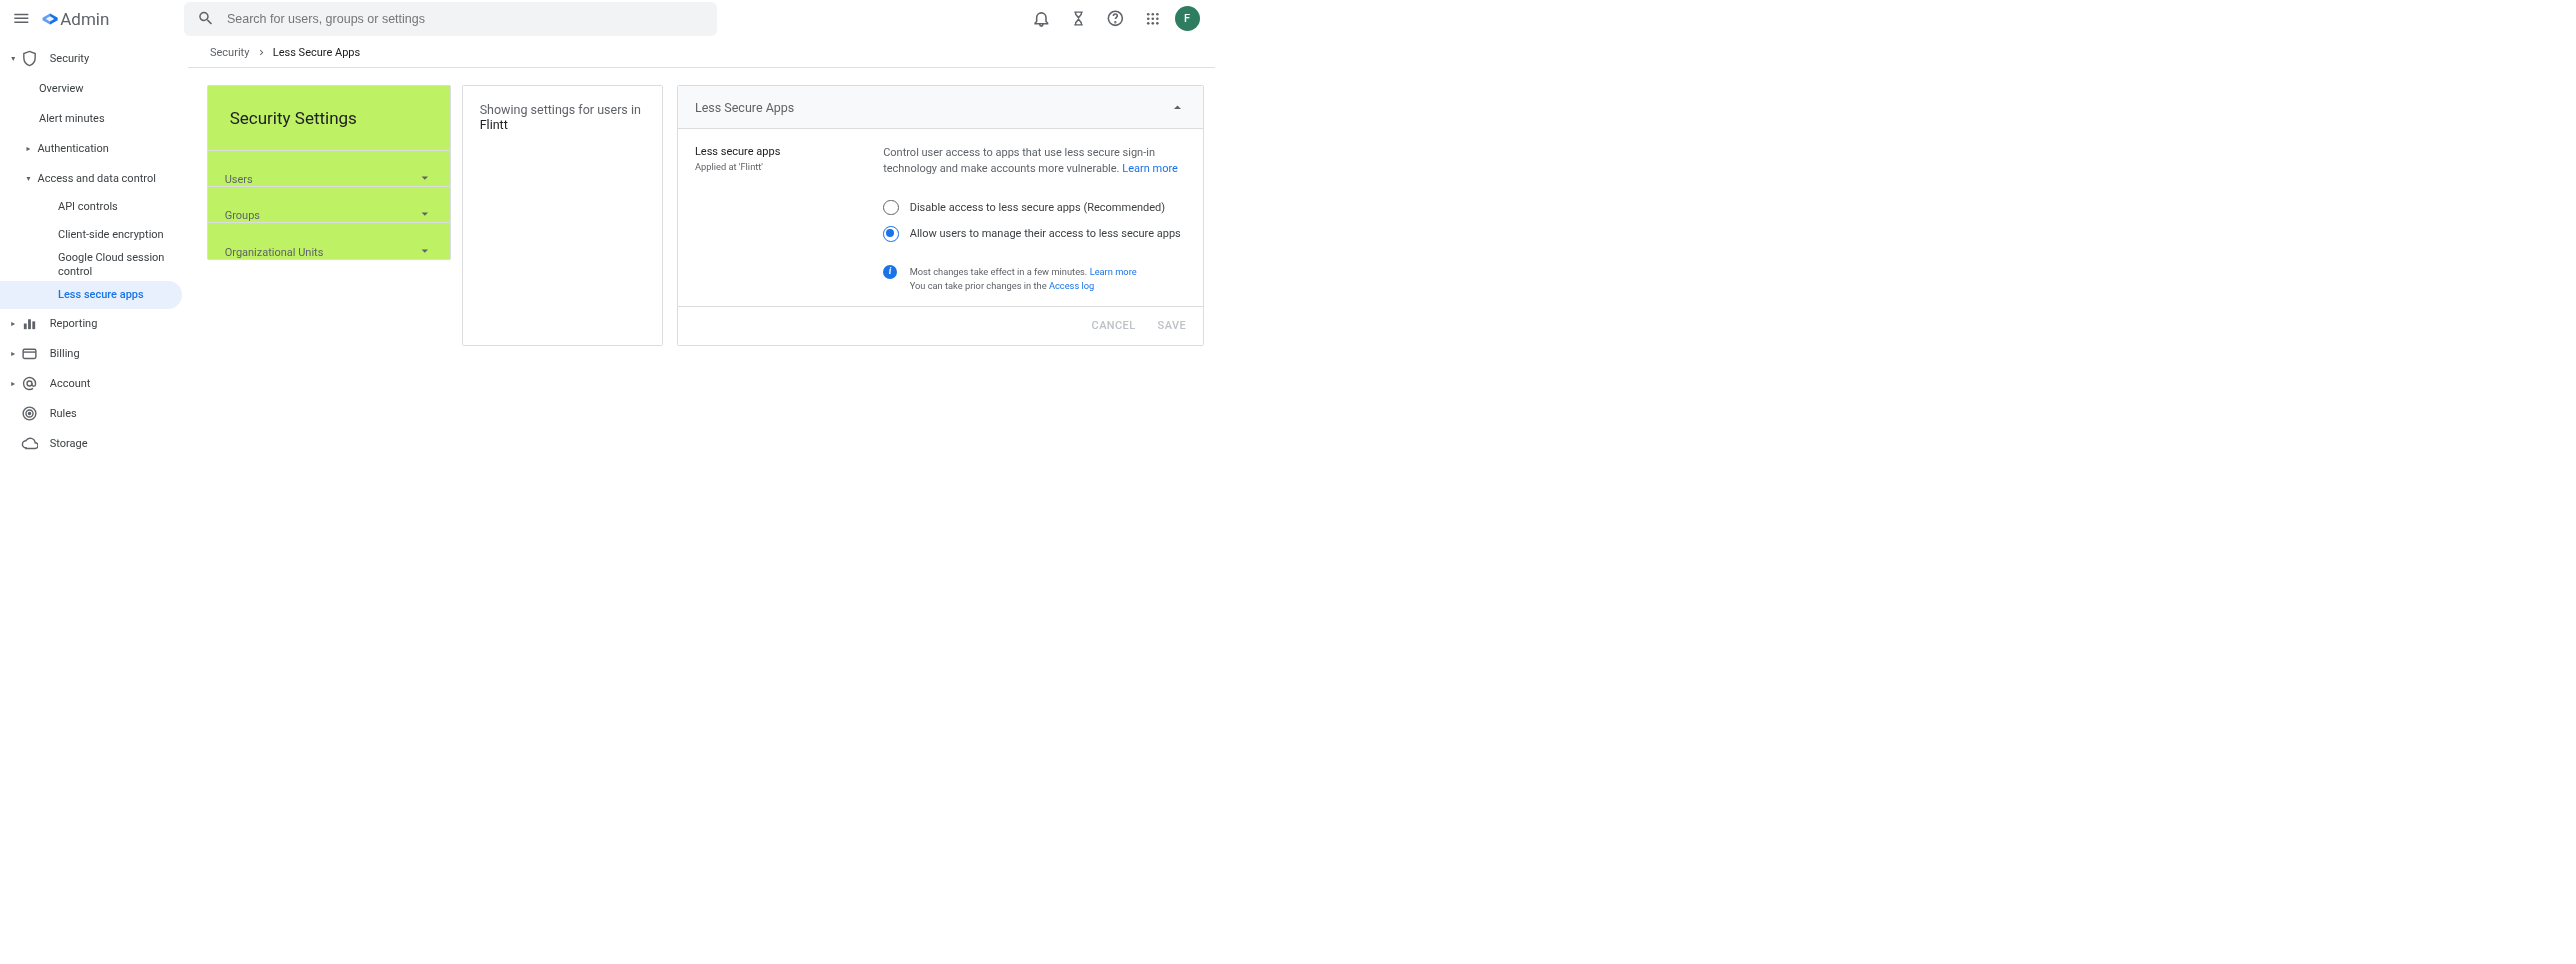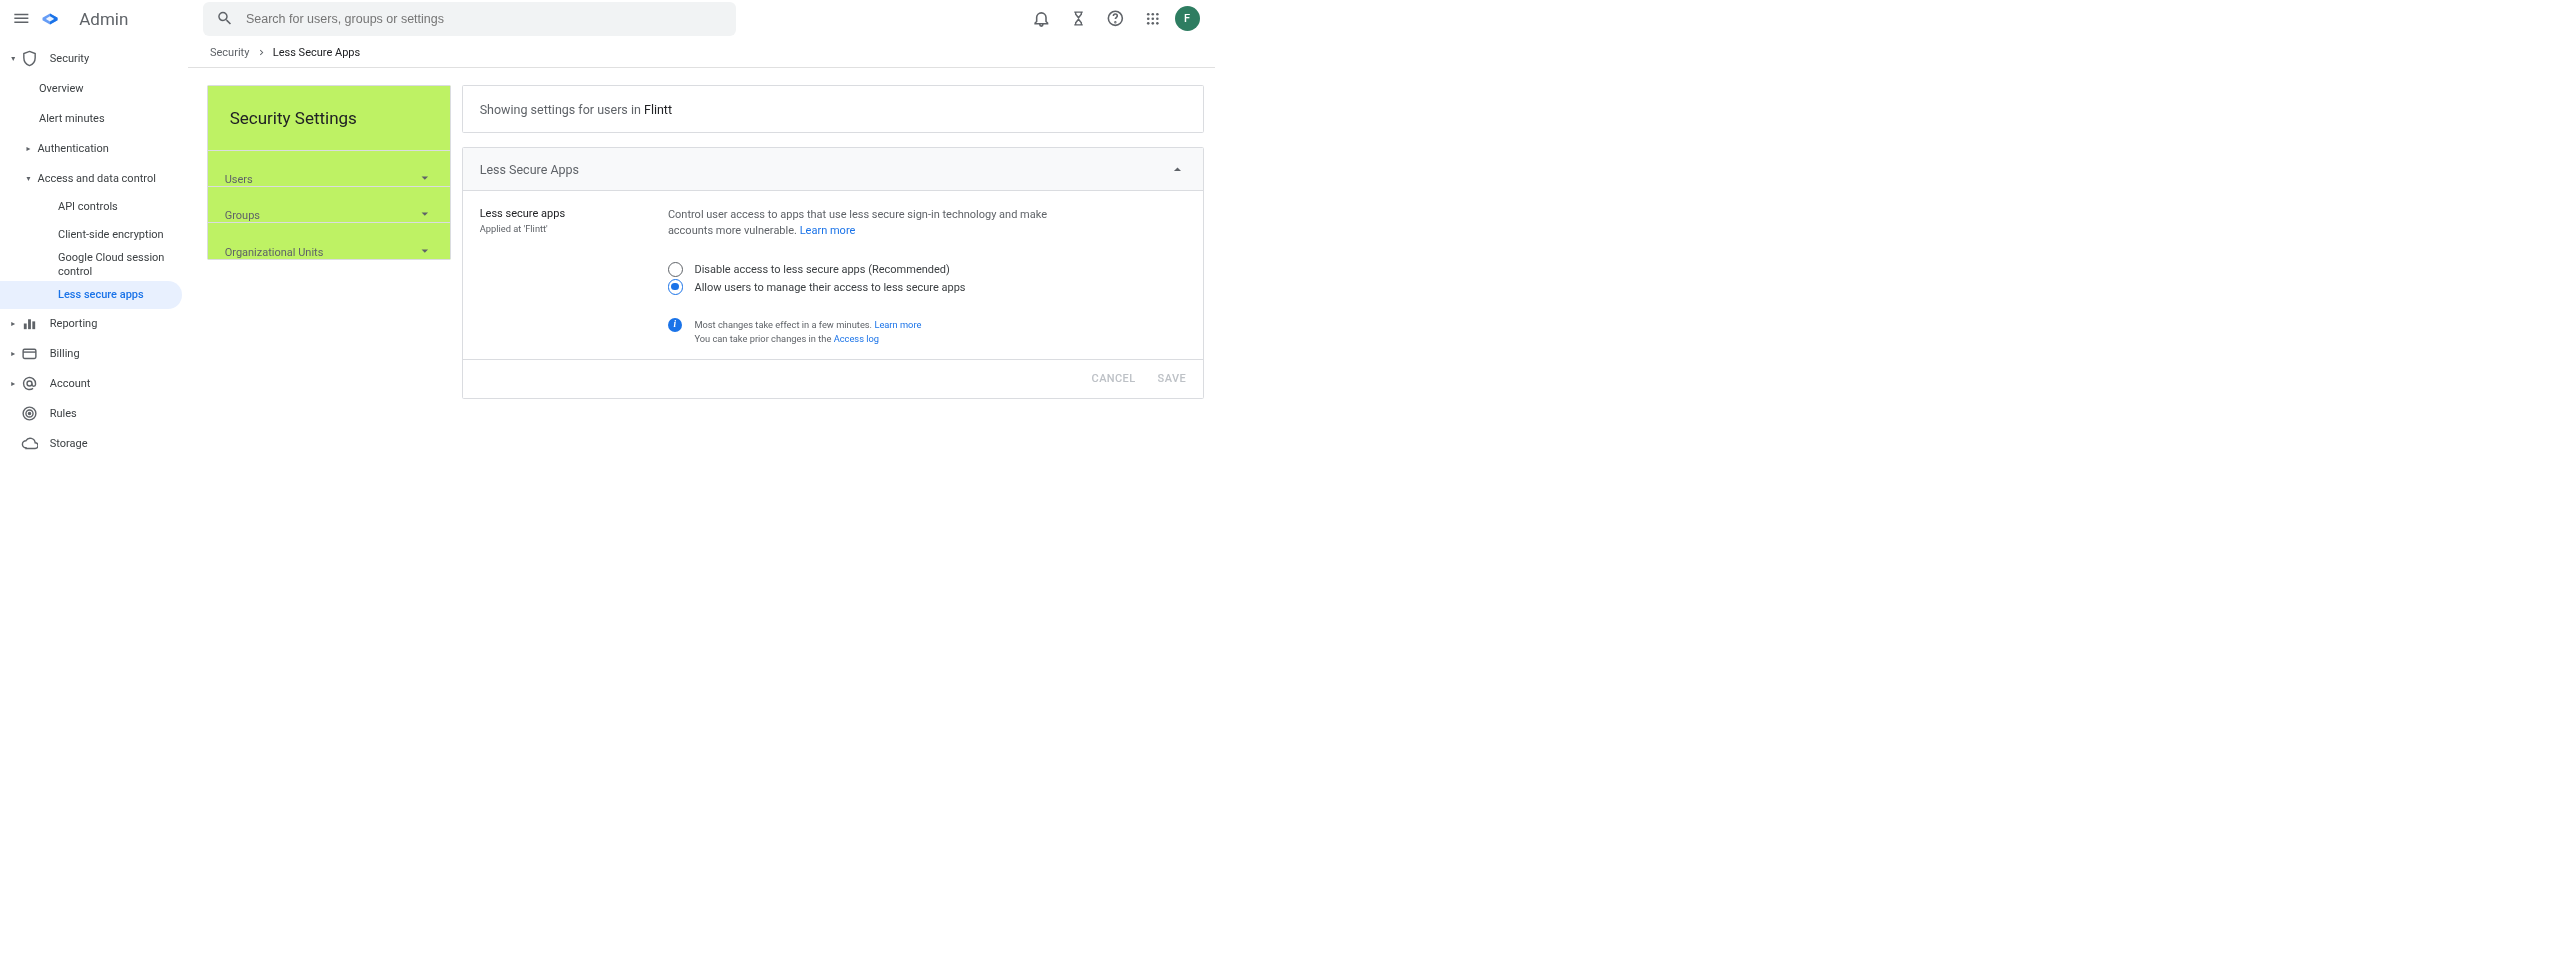--- a/index.html
+++ b/index.html
@@ -15,21 +15,21 @@
     display: flex;
     align-items: center;
     height: 37px;
     padding: 0 6.2px;
   }
   .menu-btn {
     width: 31px; height: 31px;
     display:flex;align-items:center;justify-content:center;
     cursor:pointer;border-radius:50%;
   }
-  .logo-wrap { display:flex; align-items:center; margin-left:3.1px; gap:19px; }
+  .logo-wrap { display:flex; align-items:center; margin-left:3.1px; gap:0; }
   .brand-text { font-size:17px; color:#5f6368; font-weight:400;}
   .search-bar {
     margin-left: 75px;
     width: 533px;
     height: 34px;
     background: #f1f3f4;
     border-radius: 6.2px;
     display:flex;
     align-items:center;
     padding: 0 12.5px;
@@ -129,21 +129,21 @@
     border-bottom:0.8px solid #dadce0;
     display:flex;align-items:flex-end;
     padding:0 17px;
     color:#5f6368;
     font-size:11px;
     cursor:pointer;
     justify-content:space-between;
   }
   .filter-row:last-child{border-bottom:none;}
   
-  .right-col { flex:1; display:flex;flex-direction:column;gap:14px; }
+  .right-col { flex:1; display:flex;flex-direction:row;gap:14px; }
   .card {
     border:0.8px solid #dadce0;
     border-radius:1.6px;
     background:#fff;
   }
   .showing-card {
     padding:15.6px 17px;
     font-size:12.5px;
     color:#5f6368;
   }
@@ -160,21 +160,21 @@
     display:flex;
     padding:15.6px 17px 7.8px 17px;
     gap:6.2px;
   }
   .lsa-left { width:182px; }
   .lsa-left .subtitle { font-size:11px;color:#202124; }
   .lsa-left .applied { font-size:9.3px;color:#5f6368;margin-top:3.1px;}
   .lsa-right { flex:1; max-width:389px; }
   .desc { font-size:11px;color:#5f6368;line-height:1.5; }
   .link { color:#1a73e8; cursor:pointer; }
-  .radios { margin-top:22px; display:flex;flex-direction:column;gap:2px;}
+  .radios { margin-top:22px; display:flex;flex-direction:column;gap:11px;}
   .radio-row { display:flex;align-items:center;gap:11px;font-size:11px;color:#3c4043;cursor:pointer;}
   .radio-outer {
     width:15.6px;height:15.6px;border-radius:50%;
     border:1.6px solid #5f6368;position:relative;flex-shrink:0;
   }
   .radio-outer.checked { border-color:#1a73e8; }
   .radio-outer.checked::after {
     content:'';position:absolute;top:2.3px;left:2.3px;width:7.8px;height:7.8px;border-radius:50%;background:#1a73e8;
   }
   .info-row {

